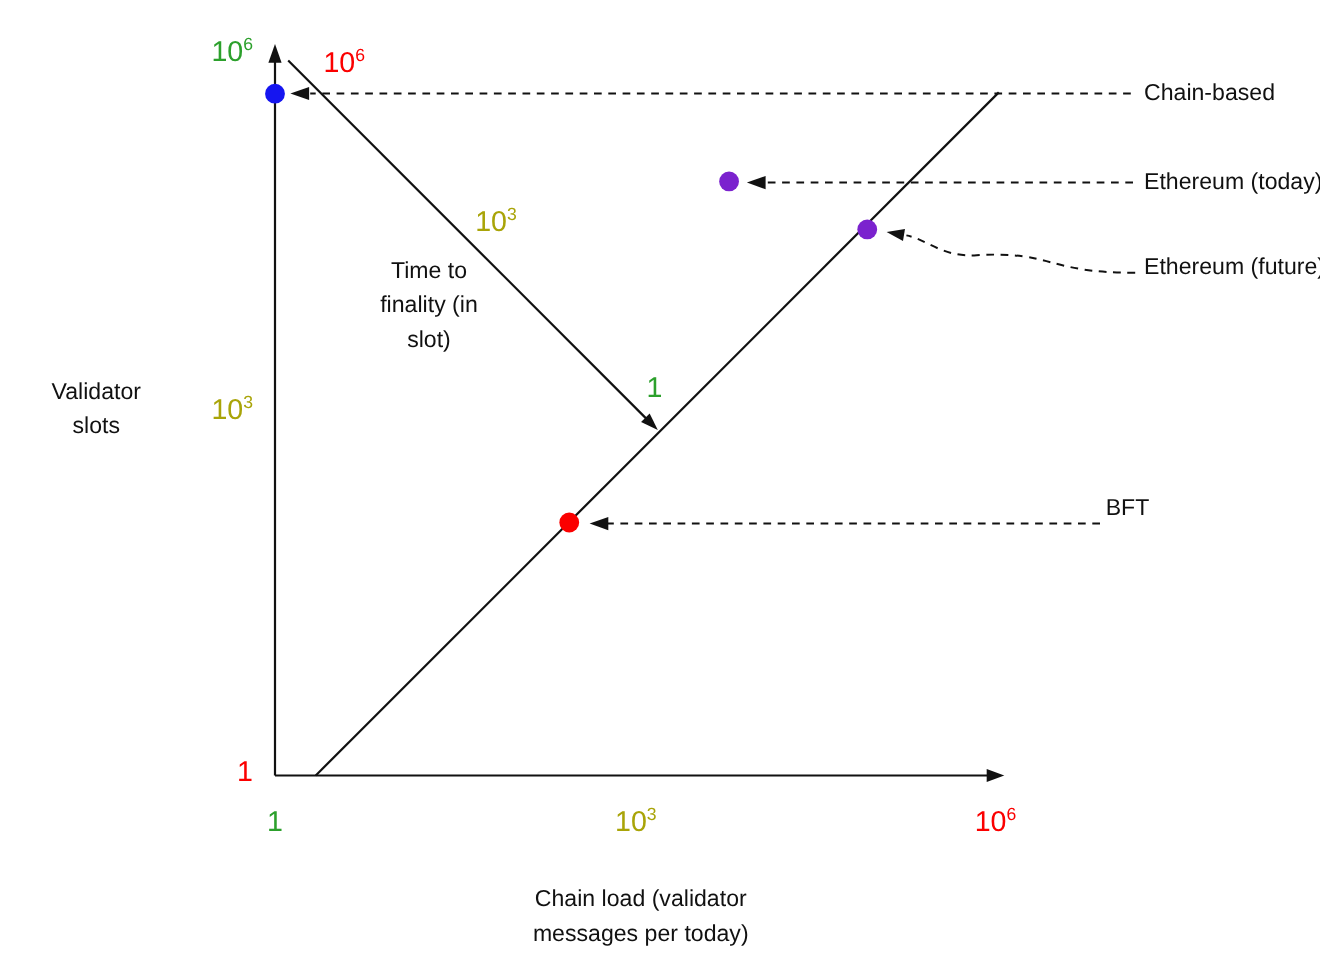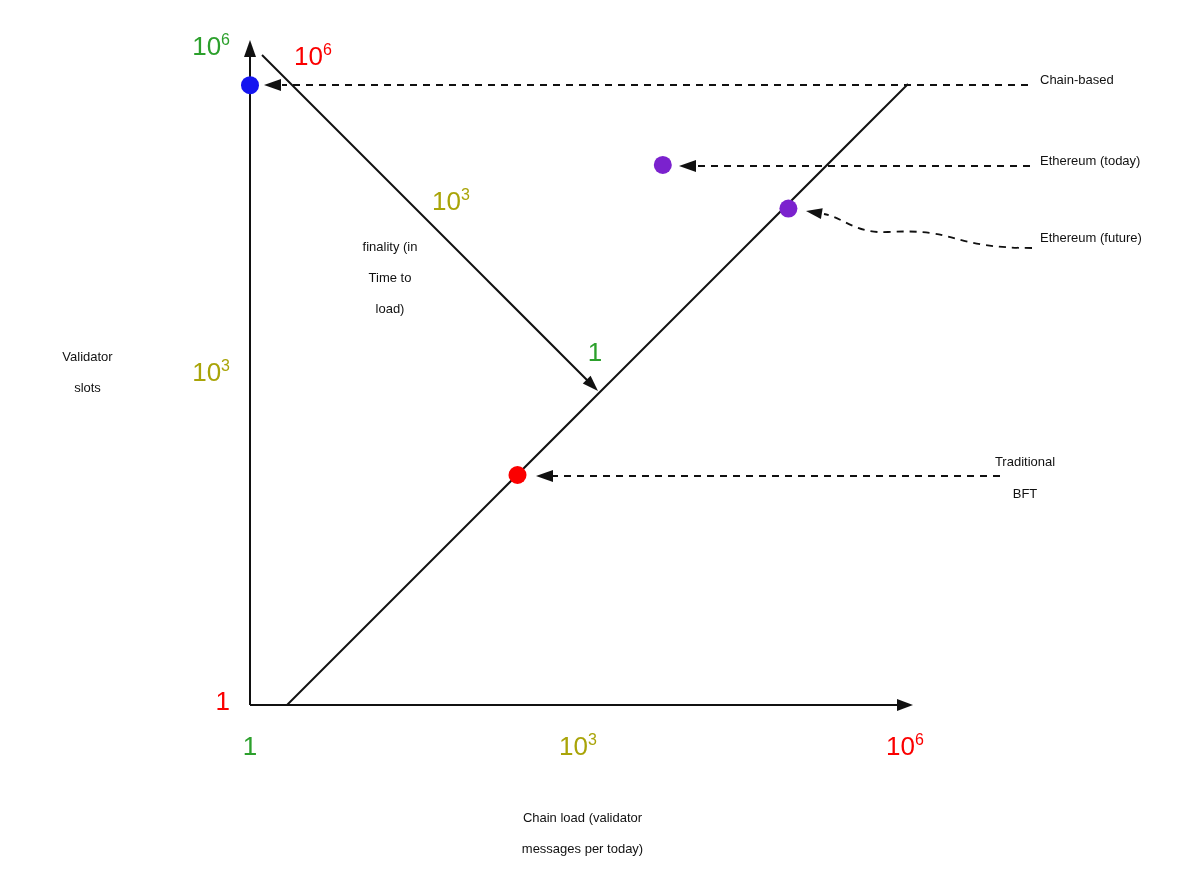--- a/index.html
+++ b/index.html
@@ -2,21 +2,21 @@
 <html><head>
 <meta charset="utf-8">
 <style>
   html,body{margin:0;padding:0;background:#ffffff;}
   .stage{position:relative;width:1200px;height:874px;background:#ffffff;overflow:hidden;
          font-family:"Liberation Sans",sans-serif;color:#111;}
   .layer{position:absolute;left:0;top:0;}
   .lbl{position:absolute;white-space:nowrap;line-height:1.25;}
   .tick{font-size:26px;}
   .tick sup{font-size:16px;line-height:0;}
-  .txt{font-size:13px;}
+  .txt{font-size:21px;}
   .center{text-align:center;}
   .right{text-align:right;}
   .solid{stroke:#111;stroke-width:2;fill:none;}
   .dashed{stroke:#111;stroke-width:1.8;fill:none;stroke-dasharray:7 6;}
   .head{fill:#111;stroke:none;}
   .title-lines div{line-height:31px;}
 </style>
 </head>
 <body>
 
@@ -66,26 +66,25 @@
 
   <div class="lbl txt center title-lines" style="left:25px;top:341px;width:125px;text-align:center;">
     <div>Validator</div>
     <div>slots</div>
   </div>
   <div class="lbl txt center title-lines" style="left:430px;top:802px;width:305px;">
     <div>Chain load (validator</div>
     <div>messages per today)</div>
   </div>
   <div class="lbl txt center title-lines" style="left:305px;top:231px;width:170px;">
+    <div>Time to</div>
     <div>finality (in</div>
-    <div>Time to</div>
-    <div>load)</div>
+    <div>slot)</div>
   </div>
 
   <div class="lbl txt" style="left:1040px;top:72px;">Chain-based</div>
   <div class="lbl txt" style="left:1040px;top:153px;">Ethereum (today)</div>
   <div class="lbl txt" style="left:1040px;top:230px;">Ethereum (future)</div>
   <div class="lbl txt center" style="left:945px;top:446px;width:160px;line-height:32px;">
-    <div>Traditional</div>
     <div>BFT</div>
   </div>
 
 </div>
 
 </body></html>

